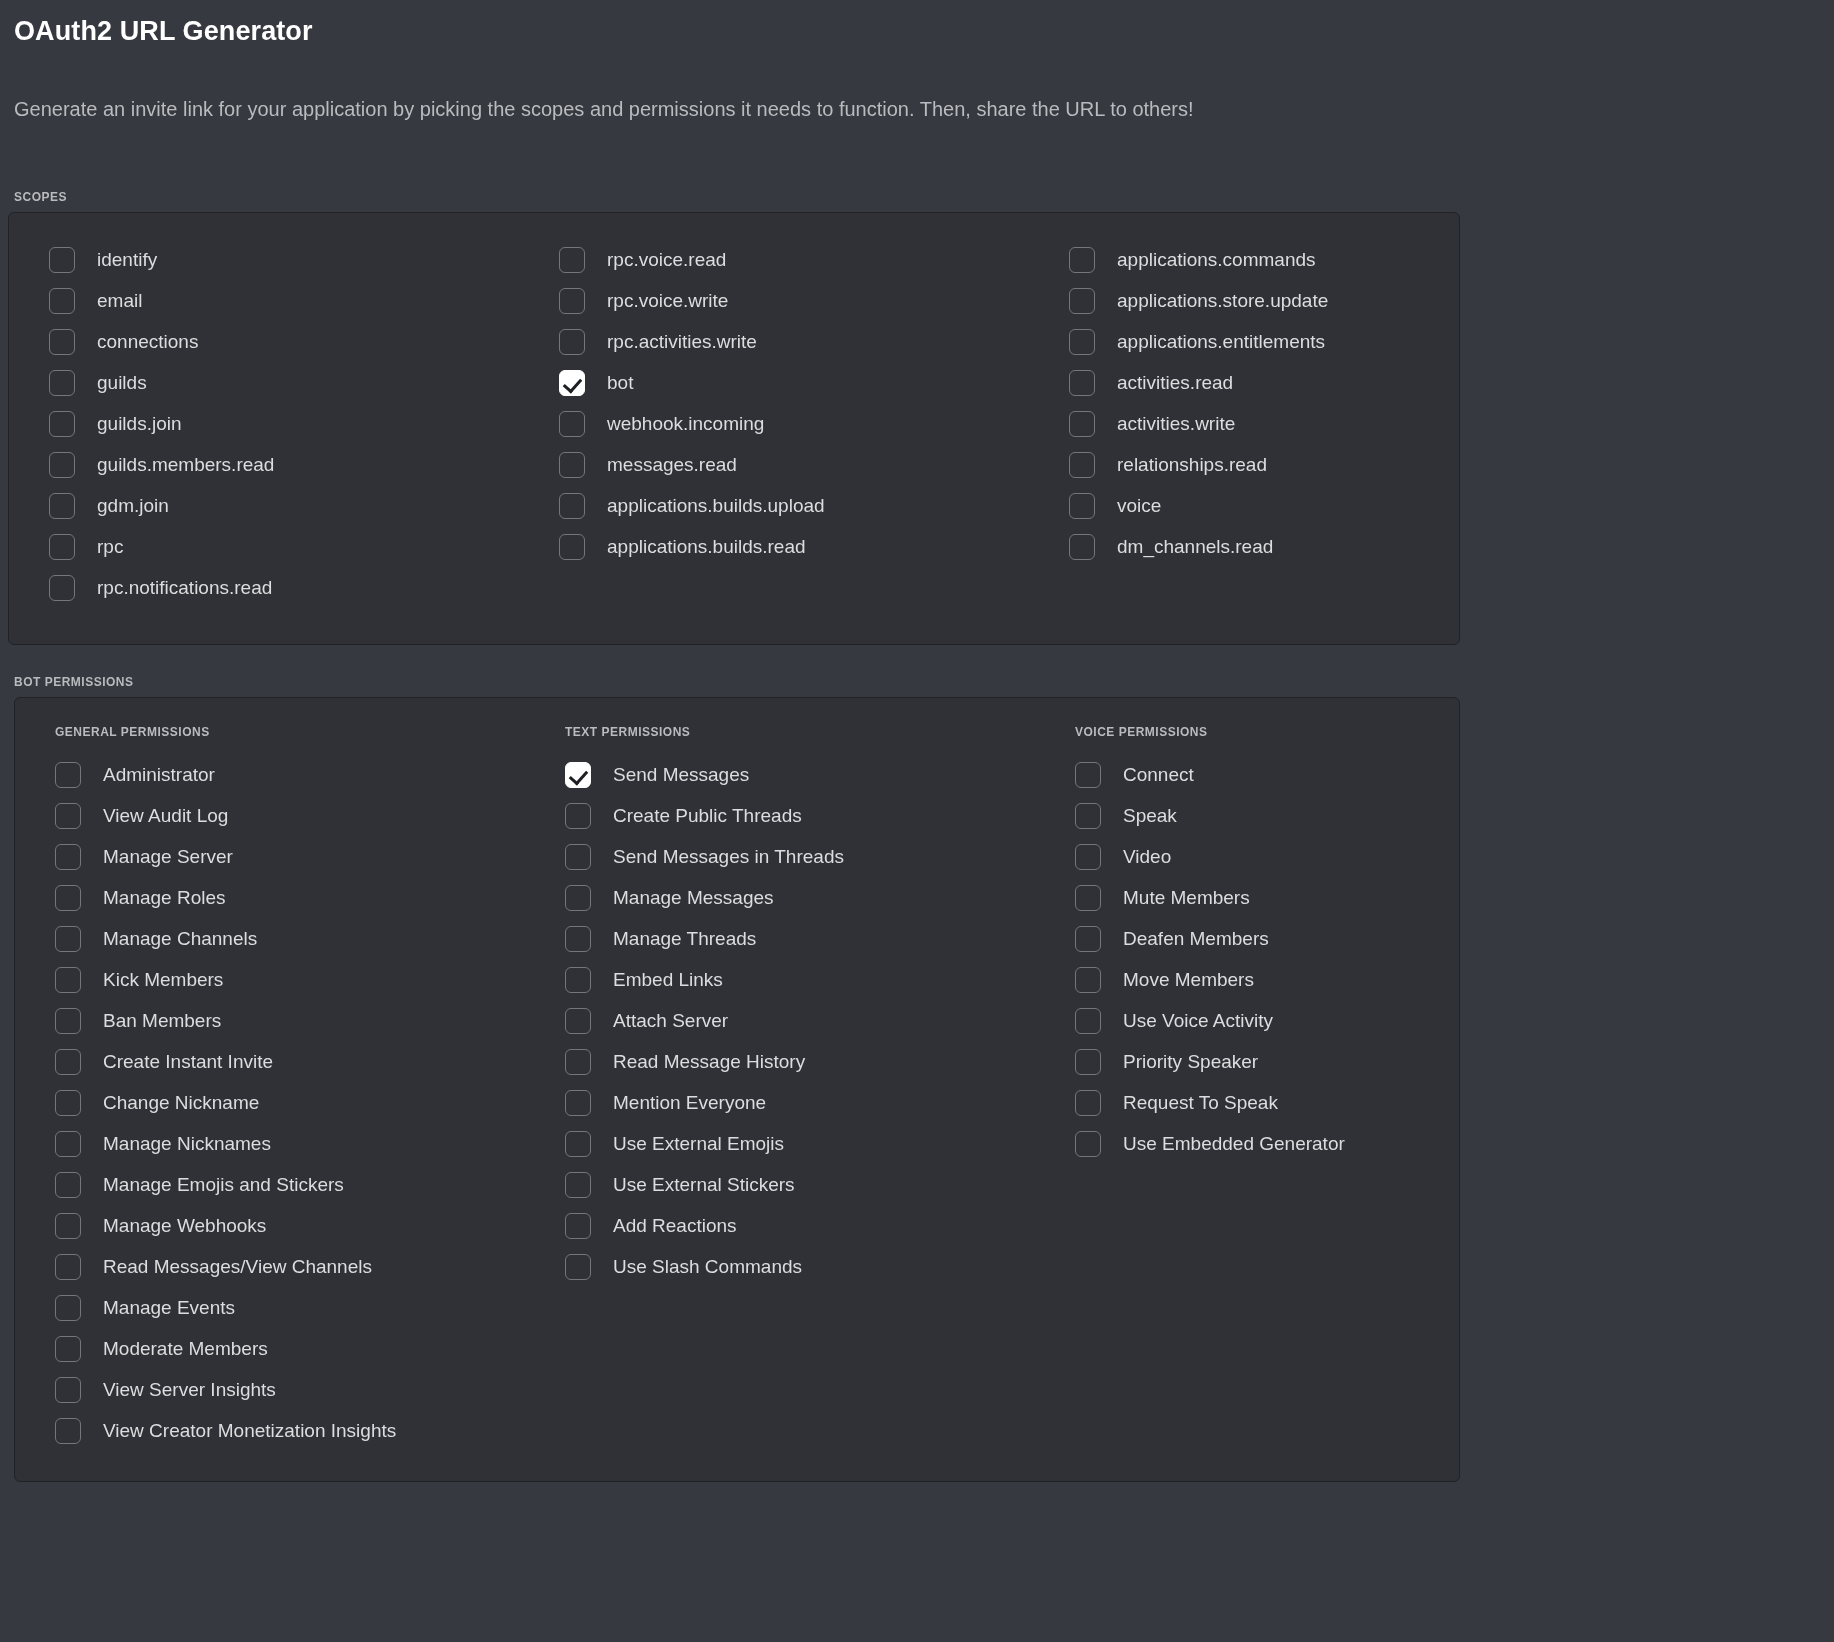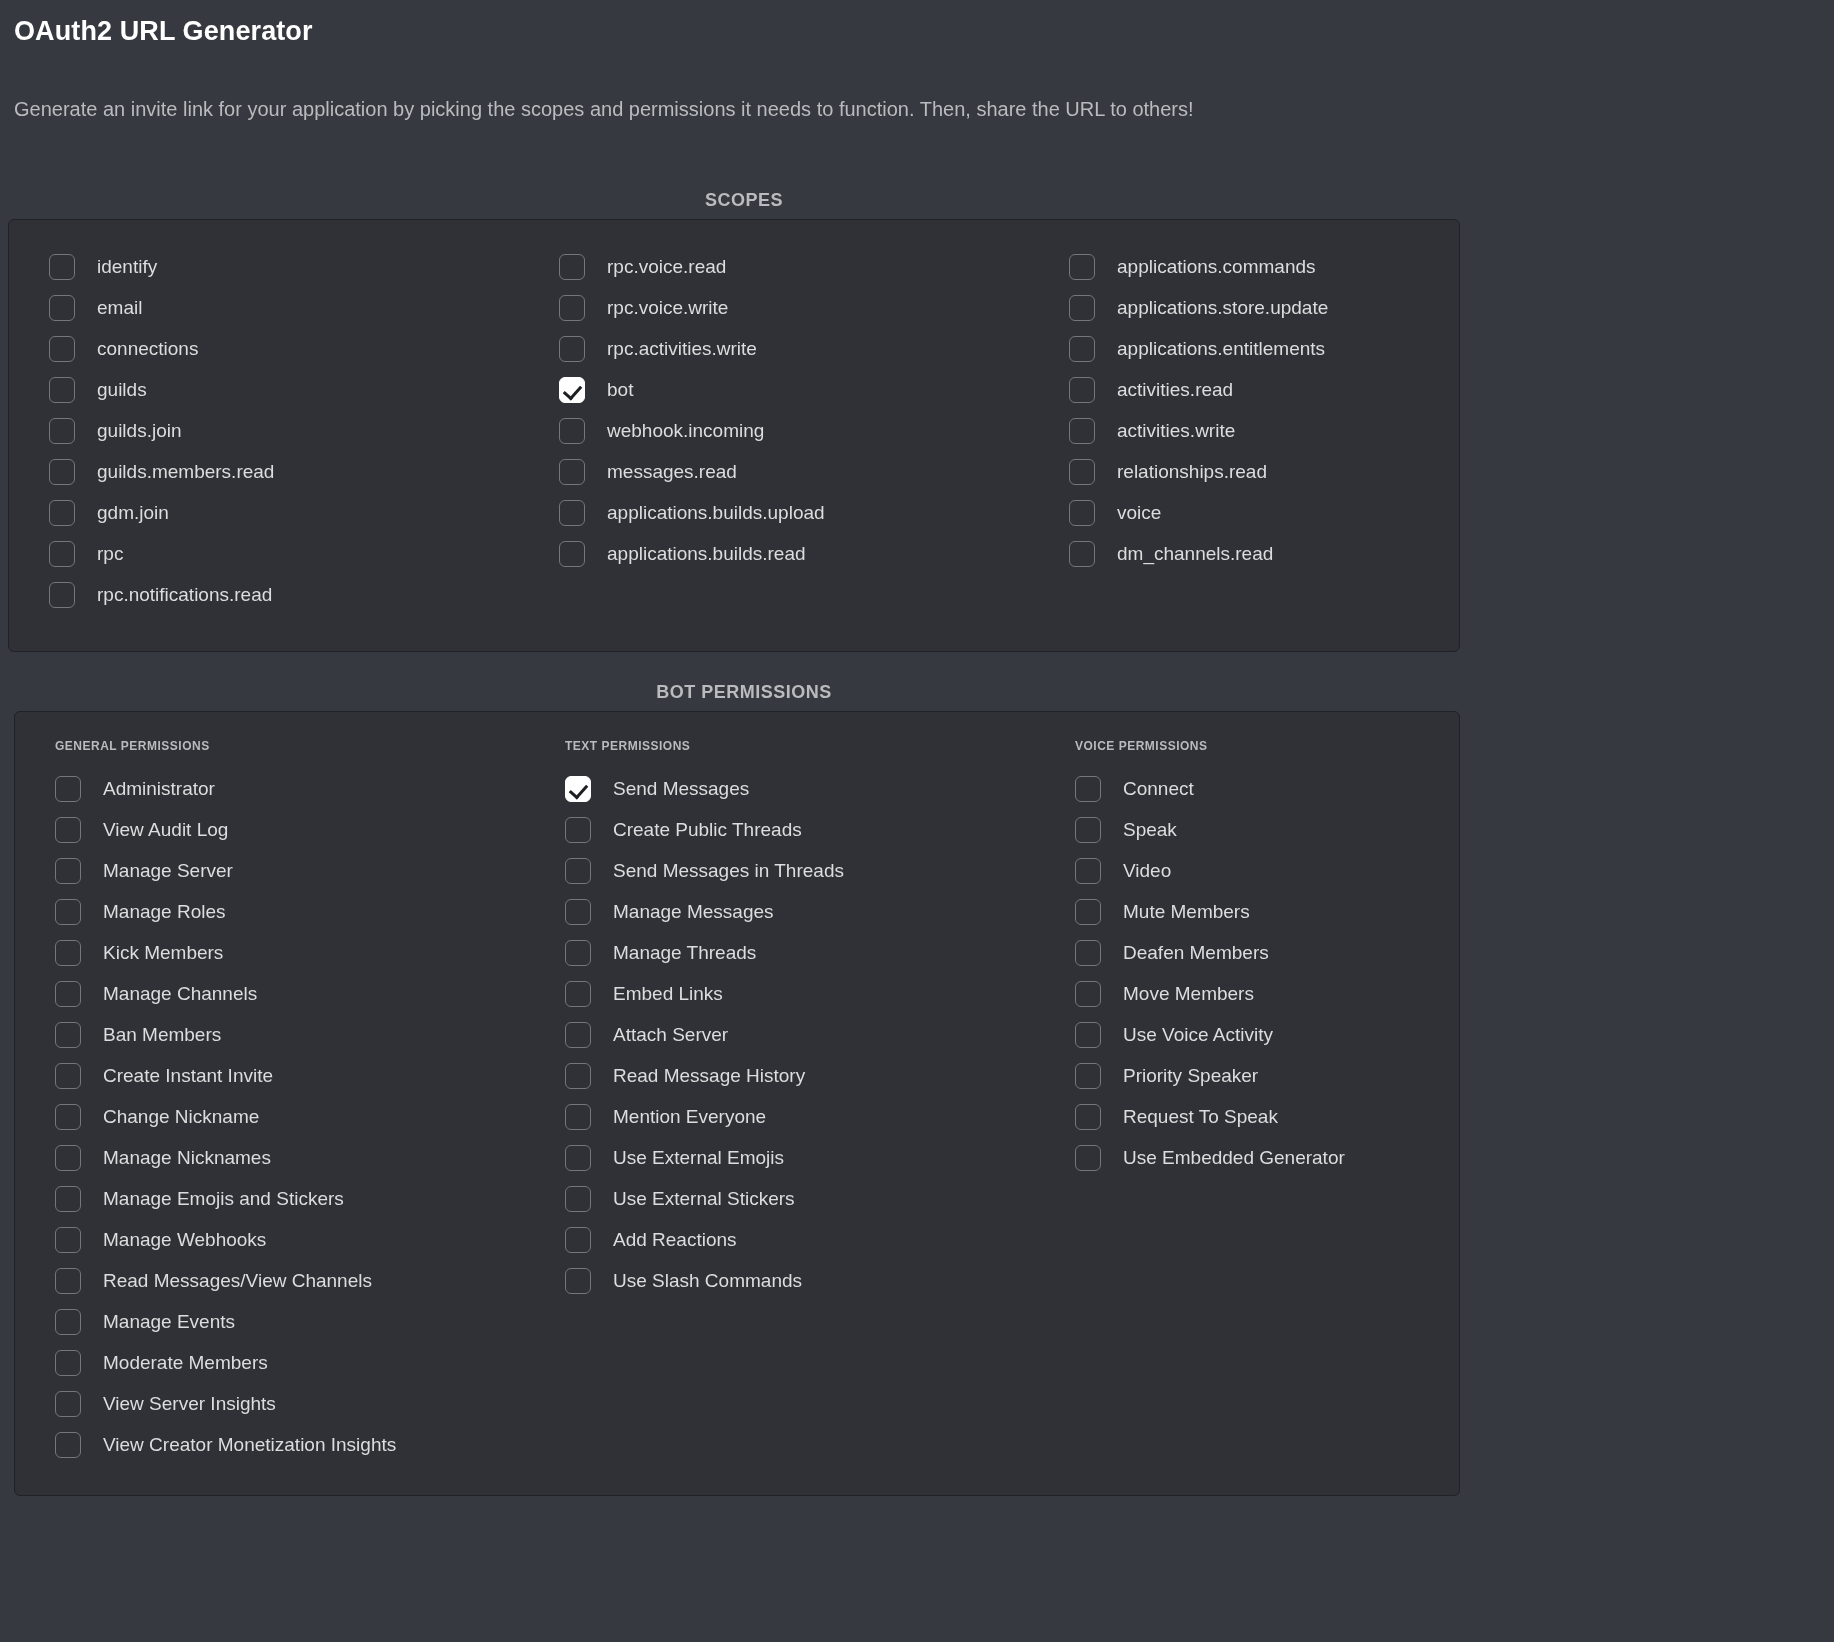--- a/index.html
+++ b/index.html
@@ -40,27 +40,26 @@
 
   .page-subtitle {
     font-size: 20px;
     color: #b9bbbe;
     line-height: 26px;
     margin: 48px 0 0 0;
     font-weight: 400;
   }
 
   .section-label {
-    font-size: 18px;
+    font-size: 12px;
     font-weight: bold;
     letter-spacing: 0.5px;
     color: #b9bbbe;
     text-transform: uppercase;
     margin: 0 0 8px 14px;
-    text-align: center;
   }
 
   .scopes-section { margin-top: 68px; }
 
   .card {
     background: #2f3136;
     border: 1px solid #202225;
     border-radius: 6px;
     margin: 0 14px;
   }
@@ -271,25 +270,25 @@
               <div class="opt">
                 <span class="cb"></span>
                 <span class="opt-label">Manage Server</span>
               </div>
               <div class="opt">
                 <span class="cb"></span>
                 <span class="opt-label">Manage Roles</span>
               </div>
               <div class="opt">
                 <span class="cb"></span>
+                <span class="opt-label">Manage Channels</span>
+              </div>
+              <div class="opt">
+                <span class="cb"></span>
                 <span class="opt-label">Kick Members</span>
-              </div>
-              <div class="opt">
-                <span class="cb"></span>
-                <span class="opt-label">Manage Channels</span>
               </div>
               <div class="opt">
                 <span class="cb"></span>
                 <span class="opt-label">Ban Members</span>
               </div>
               <div class="opt">
                 <span class="cb"></span>
                 <span class="opt-label">Create Instant Invite</span>
               </div>
               <div class="opt">

